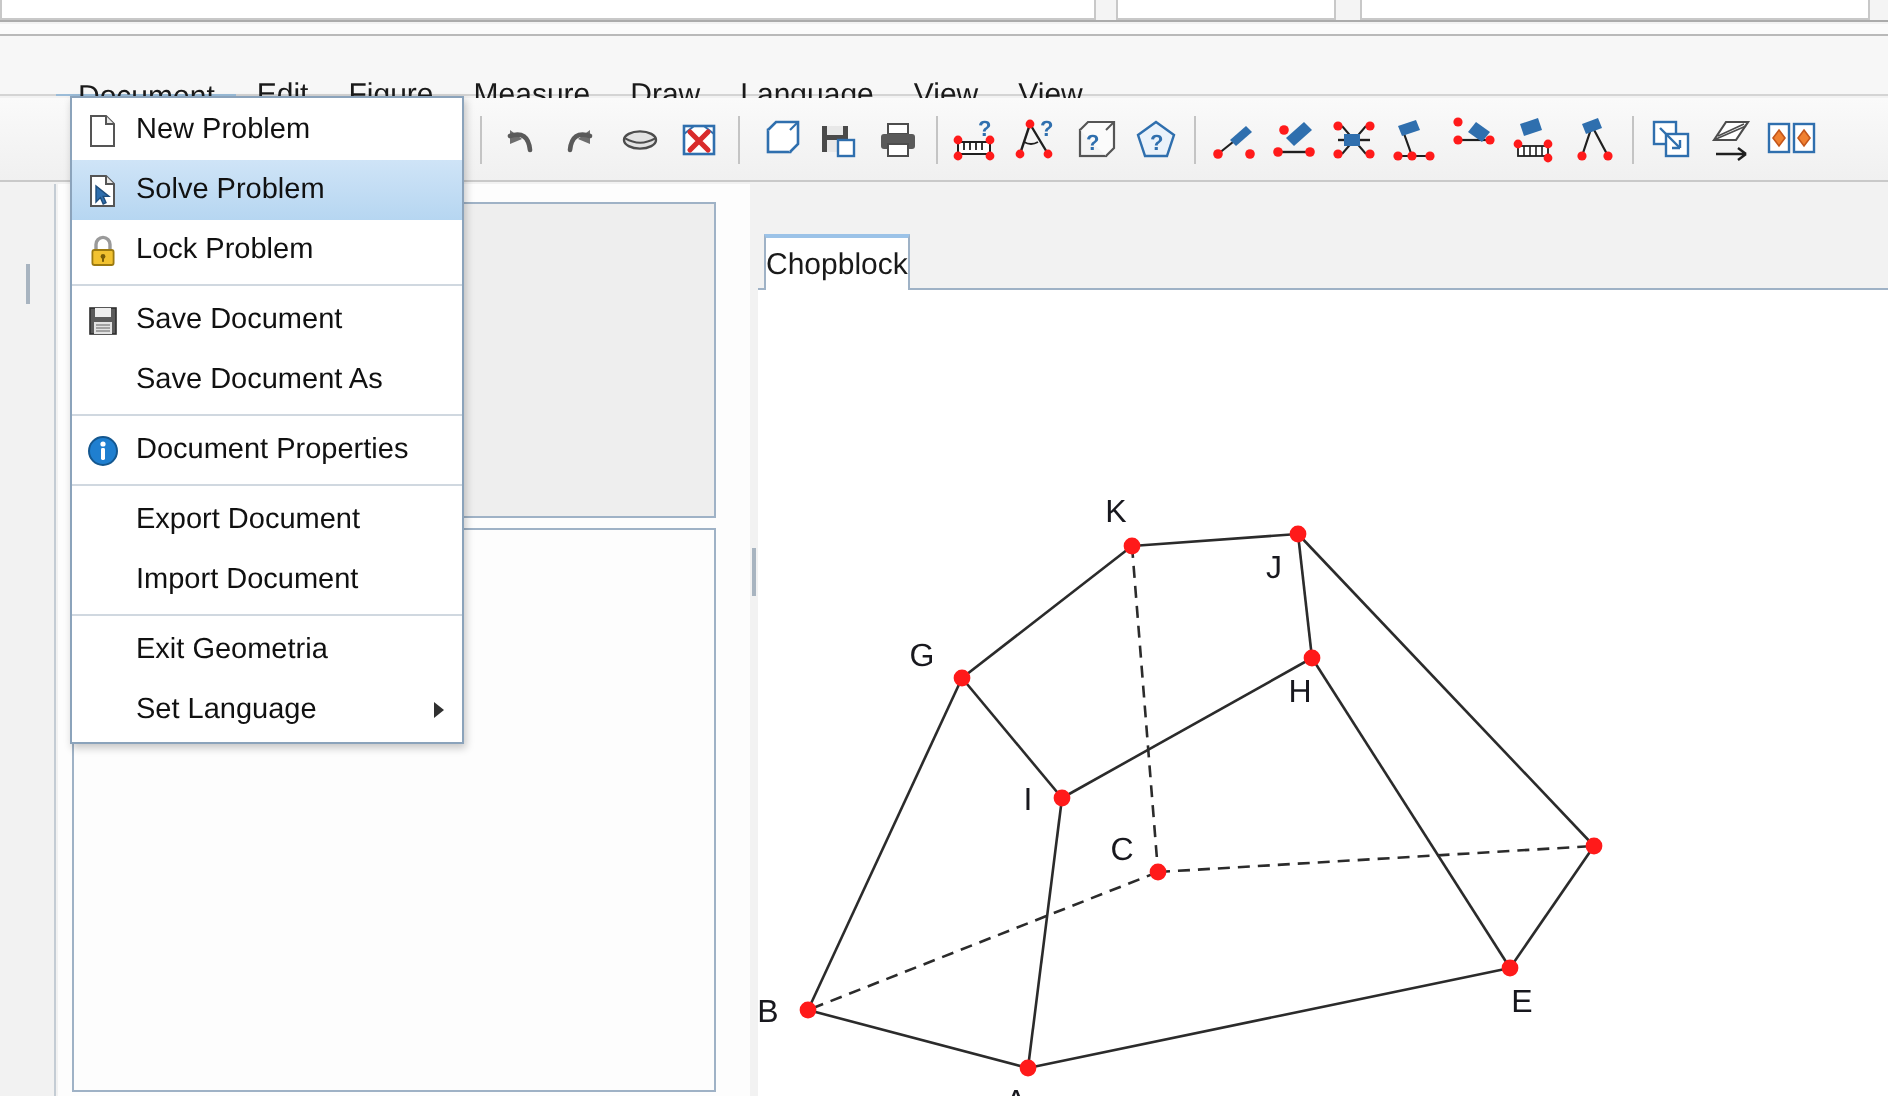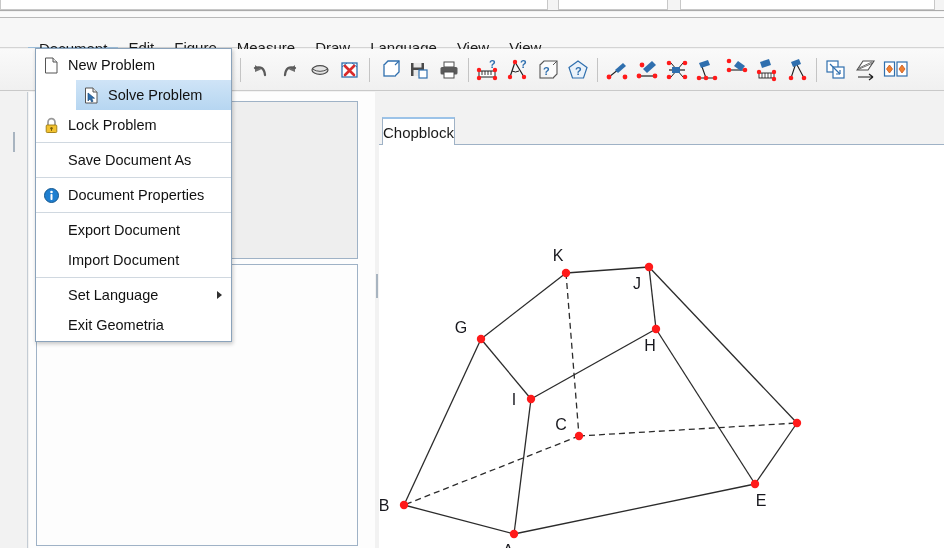--- a/index.html
+++ b/index.html
@@ -152,21 +152,20 @@
     position: relative;
     height: 30px;
     display: flex; align-items: center;
     font-size: 14.5px; color: #111111;
     padding-left: 32px; padding-right: 24px;
     cursor: default;
     white-space: nowrap;
   }
   .dd-item.sel {
     background: linear-gradient(to bottom,#cfe4f7 0%, #b6d6f1 100%);
-    margin-left: 40px;
   }
   .dd-icon {
     position: absolute; left: 6px; top: 50%;
     transform: translateY(-50%);
     width: 18px; height: 18px;
     display: flex; align-items: center; justify-content: center;
   }
   .dd-sep {
     height: 1px; background: #d0d8e0; margin: 2px 0;
   }
@@ -497,20 +496,31 @@
             <path d="M5 8 L5 5.2 A3.5 3.5 0 0 1 12 5.2 L12 8" fill="none" stroke="#9a9a9a" stroke-width="1.7"></path>
             <rect x="3.2" y="8" width="10.6" height="7.5" rx="1" fill="#f2c230" stroke="#9c7a10" stroke-width="0.9"></rect>
             <circle cx="8.5" cy="11.2" r="1.2" fill="#7a5e08"></circle>
             <rect x="8" y="11.5" width="1" height="2.4" fill="#7a5e08"></rect>
           </svg>
         </span>
         <span>Lock Problem</span>
       </div>
       <div class="dd-sep"></div>
       <div class="dd-item">
+        <span class="dd-icon">
+          <svg width="17" height="17" viewBox="0 0 17 17">
+            <rect x="2" y="2" width="13" height="13" fill="#5b5b5b" stroke="#2e2e2e" stroke-width="0.8"></rect>
+            <rect x="4.5" y="2" width="8" height="4.5" fill="#eeeeee"></rect>
+            <rect x="4" y="9" width="9" height="6" fill="#e3e3e3"></rect>
+            <path d="M5 10.5 H12 M5 12 H12 M5 13.5 H12" stroke="#8d8d8d" stroke-width="0.7"></path>
+          </svg>
+        </span>
+        <span>Save Document</span>
+      </div>
+      <div class="dd-item">
         <span class="dd-icon"></span>
         <span>Save Document As</span>
       </div>
       <div class="dd-sep"></div>
       <div class="dd-item">
         <span class="dd-icon">
           <svg width="17" height="17" viewBox="0 0 17 17">
             <circle cx="8.5" cy="8.5" r="7" fill="#1f7fd0" stroke="#14578f" stroke-width="1"></circle>
             <circle cx="8.5" cy="5" r="1.3" fill="#ffffff"></circle>
             <rect x="7.5" y="7" width="2" height="6" rx="0.7" fill="#ffffff"></rect>
@@ -523,22 +533,22 @@
         <span class="dd-icon"></span>
         <span>Export Document</span>
       </div>
       <div class="dd-item">
         <span class="dd-icon"></span>
         <span>Import Document</span>
       </div>
       <div class="dd-sep"></div>
       <div class="dd-item">
         <span class="dd-icon"></span>
+        <span>Exit Geometria</span>
+      </div>
+      <div class="dd-item">
+        <span class="dd-icon"></span>
         <span>Set Language</span>
         <span class="dd-arrow"></span>
       </div>
-      <div class="dd-item">
-        <span class="dd-icon"></span>
-        <span>Exit Geometria</span>
-      </div>
     </div>
 
 </div>
 
 </body></html>

